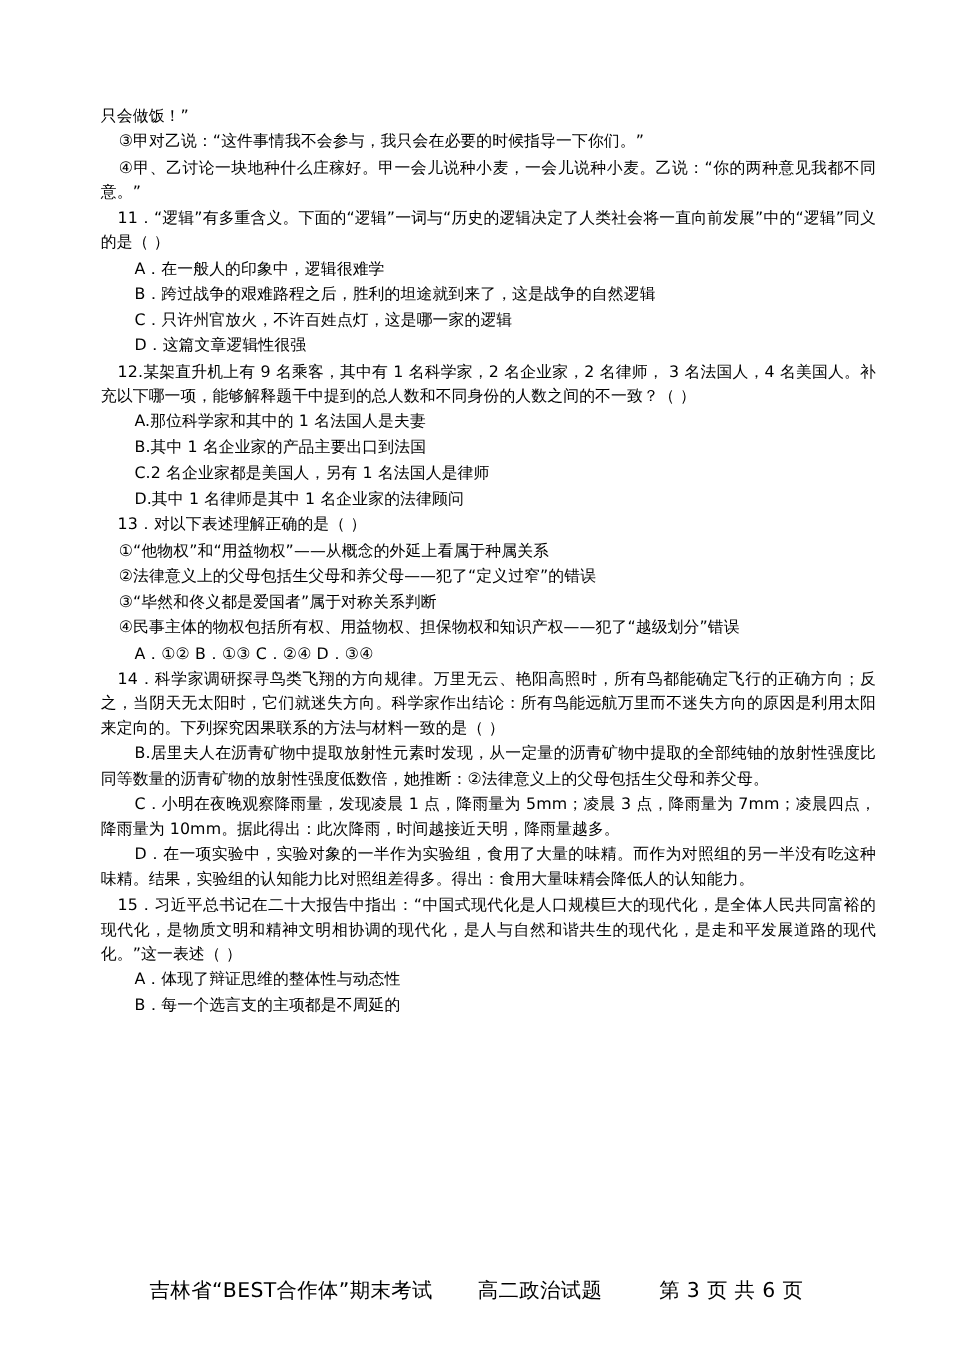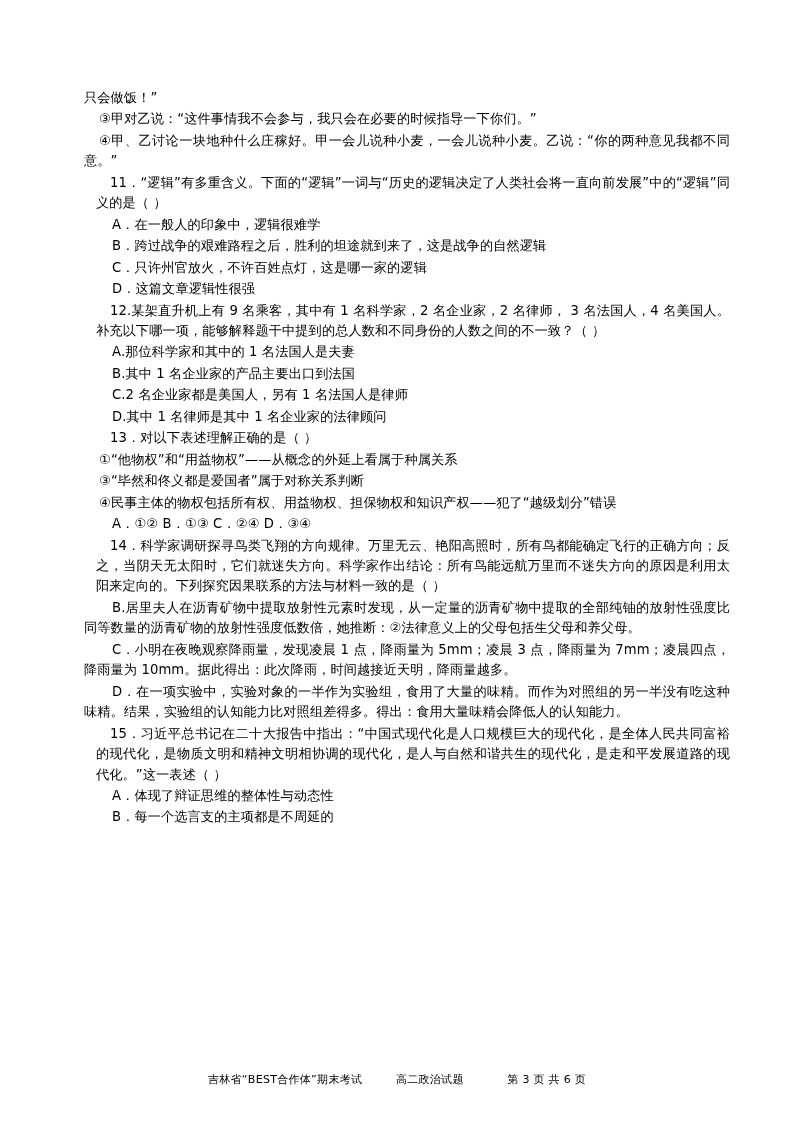--- a/index.html
+++ b/index.html
@@ -27,32 +27,32 @@
     font-size: 13.2px;
     line-height: 1.55;
     text-align: justify;
     letter-spacing: 0.1px;
   }
   .p {
     margin: 0 0 1px 0;
     text-indent: 0;
   }
   .p-ind1 { text-indent: 15px; }
-  .p-ind-num { text-indent: 14px; margin-left: 12px; }
+  .p-ind-num { text-indent: 14px; }
   .opt {
     margin: 0 0 1px 0;
     text-indent: 28px;
   }
   .footer {
     position: absolute;
     left: 0;
     bottom: 36px;
     width: 794px;
     text-align: center;
-    font-size: 11px;
+    font-size: 17px;
     letter-spacing: 0.3px;
   }
   .footer span { display: inline-block; }
   .footer .sep-1 { width: 26px; }
   .footer .sep-2 { width: 36px; }
 </style>
 </head>
 <body>
 
 <div class="page">
@@ -69,20 +69,21 @@
     <p class="opt">D．这篇文章逻辑性很强</p>
 
     <p class="p p-ind-num">12.某架直升机上有 9 名乘客，其中有 1 名科学家，2 名企业家，2 名律师， 3 名法国人，4 名美国人。补充以下哪一项，能够解释题干中提到的总人数和不同身份的人数之间的不一致？（      ）</p>
     <p class="opt">A.那位科学家和其中的 1 名法国人是夫妻</p>
     <p class="opt">B.其中 1 名企业家的产品主要出口到法国</p>
     <p class="opt">C.2 名企业家都是美国人，另有 1 名法国人是律师</p>
     <p class="opt">D.其中 1 名律师是其中 1 名企业家的法律顾问</p>
 
     <p class="p p-ind-num">13．对以下表述理解正确的是（        ）</p>
     <p class="p p-ind1">①“他物权”和“用益物权”——从概念的外延上看属于种属关系</p>
+    <p class="p p-ind1">②法律意义上的父母包括生父母和养父母——犯了“定义过窄”的错误</p>
     <p class="p p-ind1">③“毕然和佟义都是爱国者”属于对称关系判断</p>
     <p class="p p-ind1">④民事主体的物权包括所有权、用益物权、担保物权和知识产权——犯了“越级划分”错误</p>
     <p class="opt">A．①②  B．①③  C．②④  D．③④</p>
 
     <p class="p p-ind-num">14．科学家调研探寻鸟类飞翔的方向规律。万里无云、艳阳高照时，所有鸟都能确定飞行的正确方向；反之，当阴天无太阳时，它们就迷失方向。科学家作出结论：所有鸟能远航万里而不迷失方向的原因是利用太阳来定向的。下列探究因果联系的方法与材料一致的是（        ）</p>
     <p class="opt">B.居里夫人在沥青矿物中提取放射性元素时发现，从一定量的沥青矿物中提取的全部纯铀的放射性强度比同等数量的沥青矿物的放射性强度低数倍，她推断：②法律意义上的父母包括生父母和养父母。</p>
     <p class="opt">C．小明在夜晚观察降雨量，发现凌晨 1 点，降雨量为 5mm；凌晨 3 点，降雨量为 7mm；凌晨四点，降雨量为 10mm。据此得出：此次降雨，时间越接近天明，降雨量越多。</p>
     <p class="opt">D．在一项实验中，实验对象的一半作为实验组，食用了大量的味精。而作为对照组的另一半没有吃这种味精。结果，实验组的认知能力比对照组差得多。得出：食用大量味精会降低人的认知能力。</p>
 
     <p class="p p-ind-num">15．习近平总书记在二十大报告中指出：“中国式现代化是人口规模巨大的现代化，是全体人民共同富裕的现代化，是物质文明和精神文明相协调的现代化，是人与自然和谐共生的现代化，是走和平发展道路的现代化。”这一表述（          ）</p>

